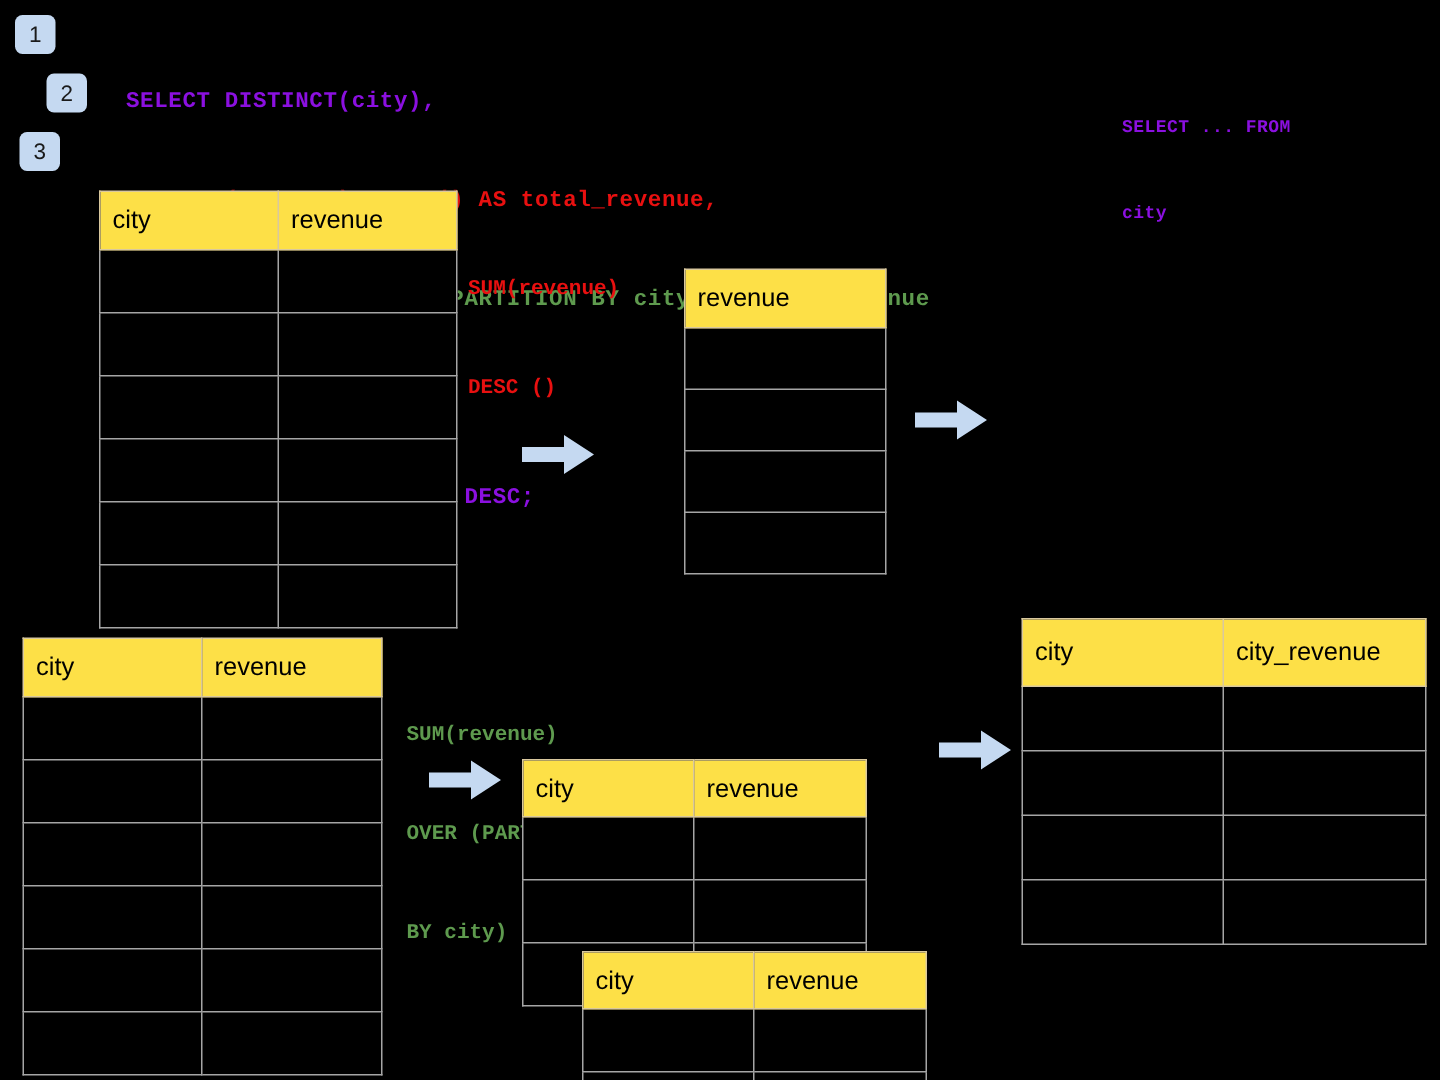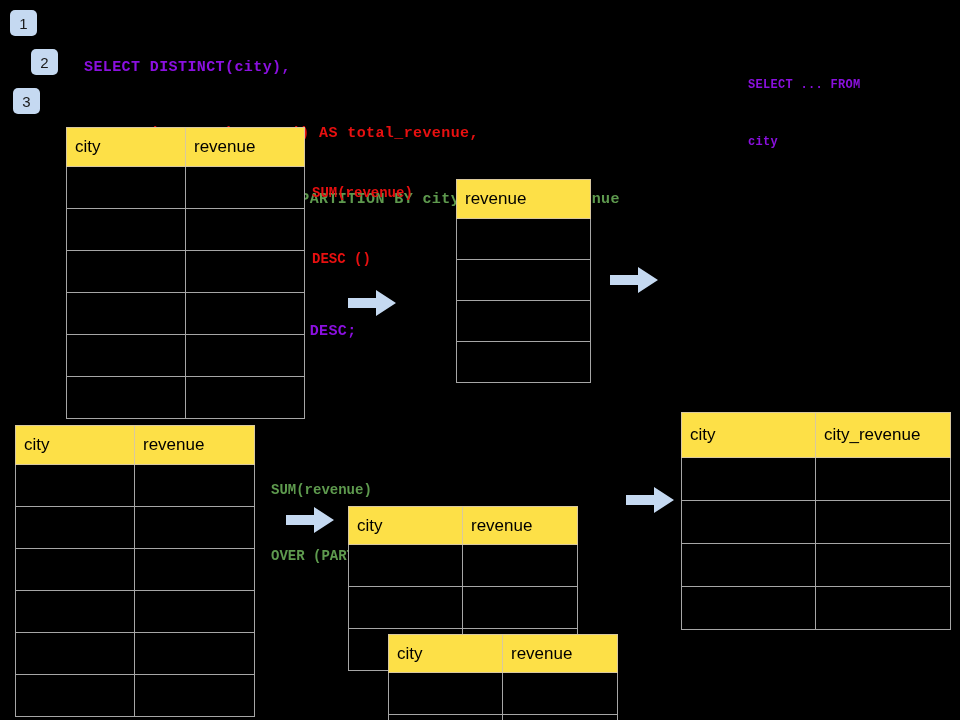--- a/index.html
+++ b/index.html
@@ -235,20 +235,21 @@
       <tr>
           <td style="height:41px"></td>
           <td></td>
         </tr>
     </tbody>
   </table>
 
   <div class="callout" style="left:271px;top:435px;color:#5E9A4E;">
     <span class="l">SUM(revenue)</span>
     <span class="l">OVER (PARTITION</span>
+    <span class="l">BY city)</span>
   </div>
 
   <svg class="arrow" style="left:284px;top:505px;" width="52" height="34" viewBox="0 0 52 34">
     <g transform="translate(2,2)">
       <path d="M0,8 L28,8 L28,0 L48,13 L28,26 L28,18 L0,18 Z" fill="#000" opacity="0.75" transform="translate(2,2)"></path>
       <path d="M0,8 L28,8 L28,0 L48,13 L28,26 L28,18 L0,18 Z" fill="#C5D9F1"></path>
     </g>
   </svg>
 
   <table class="tbl" style="left:348px;top:506px;width:229px;">

